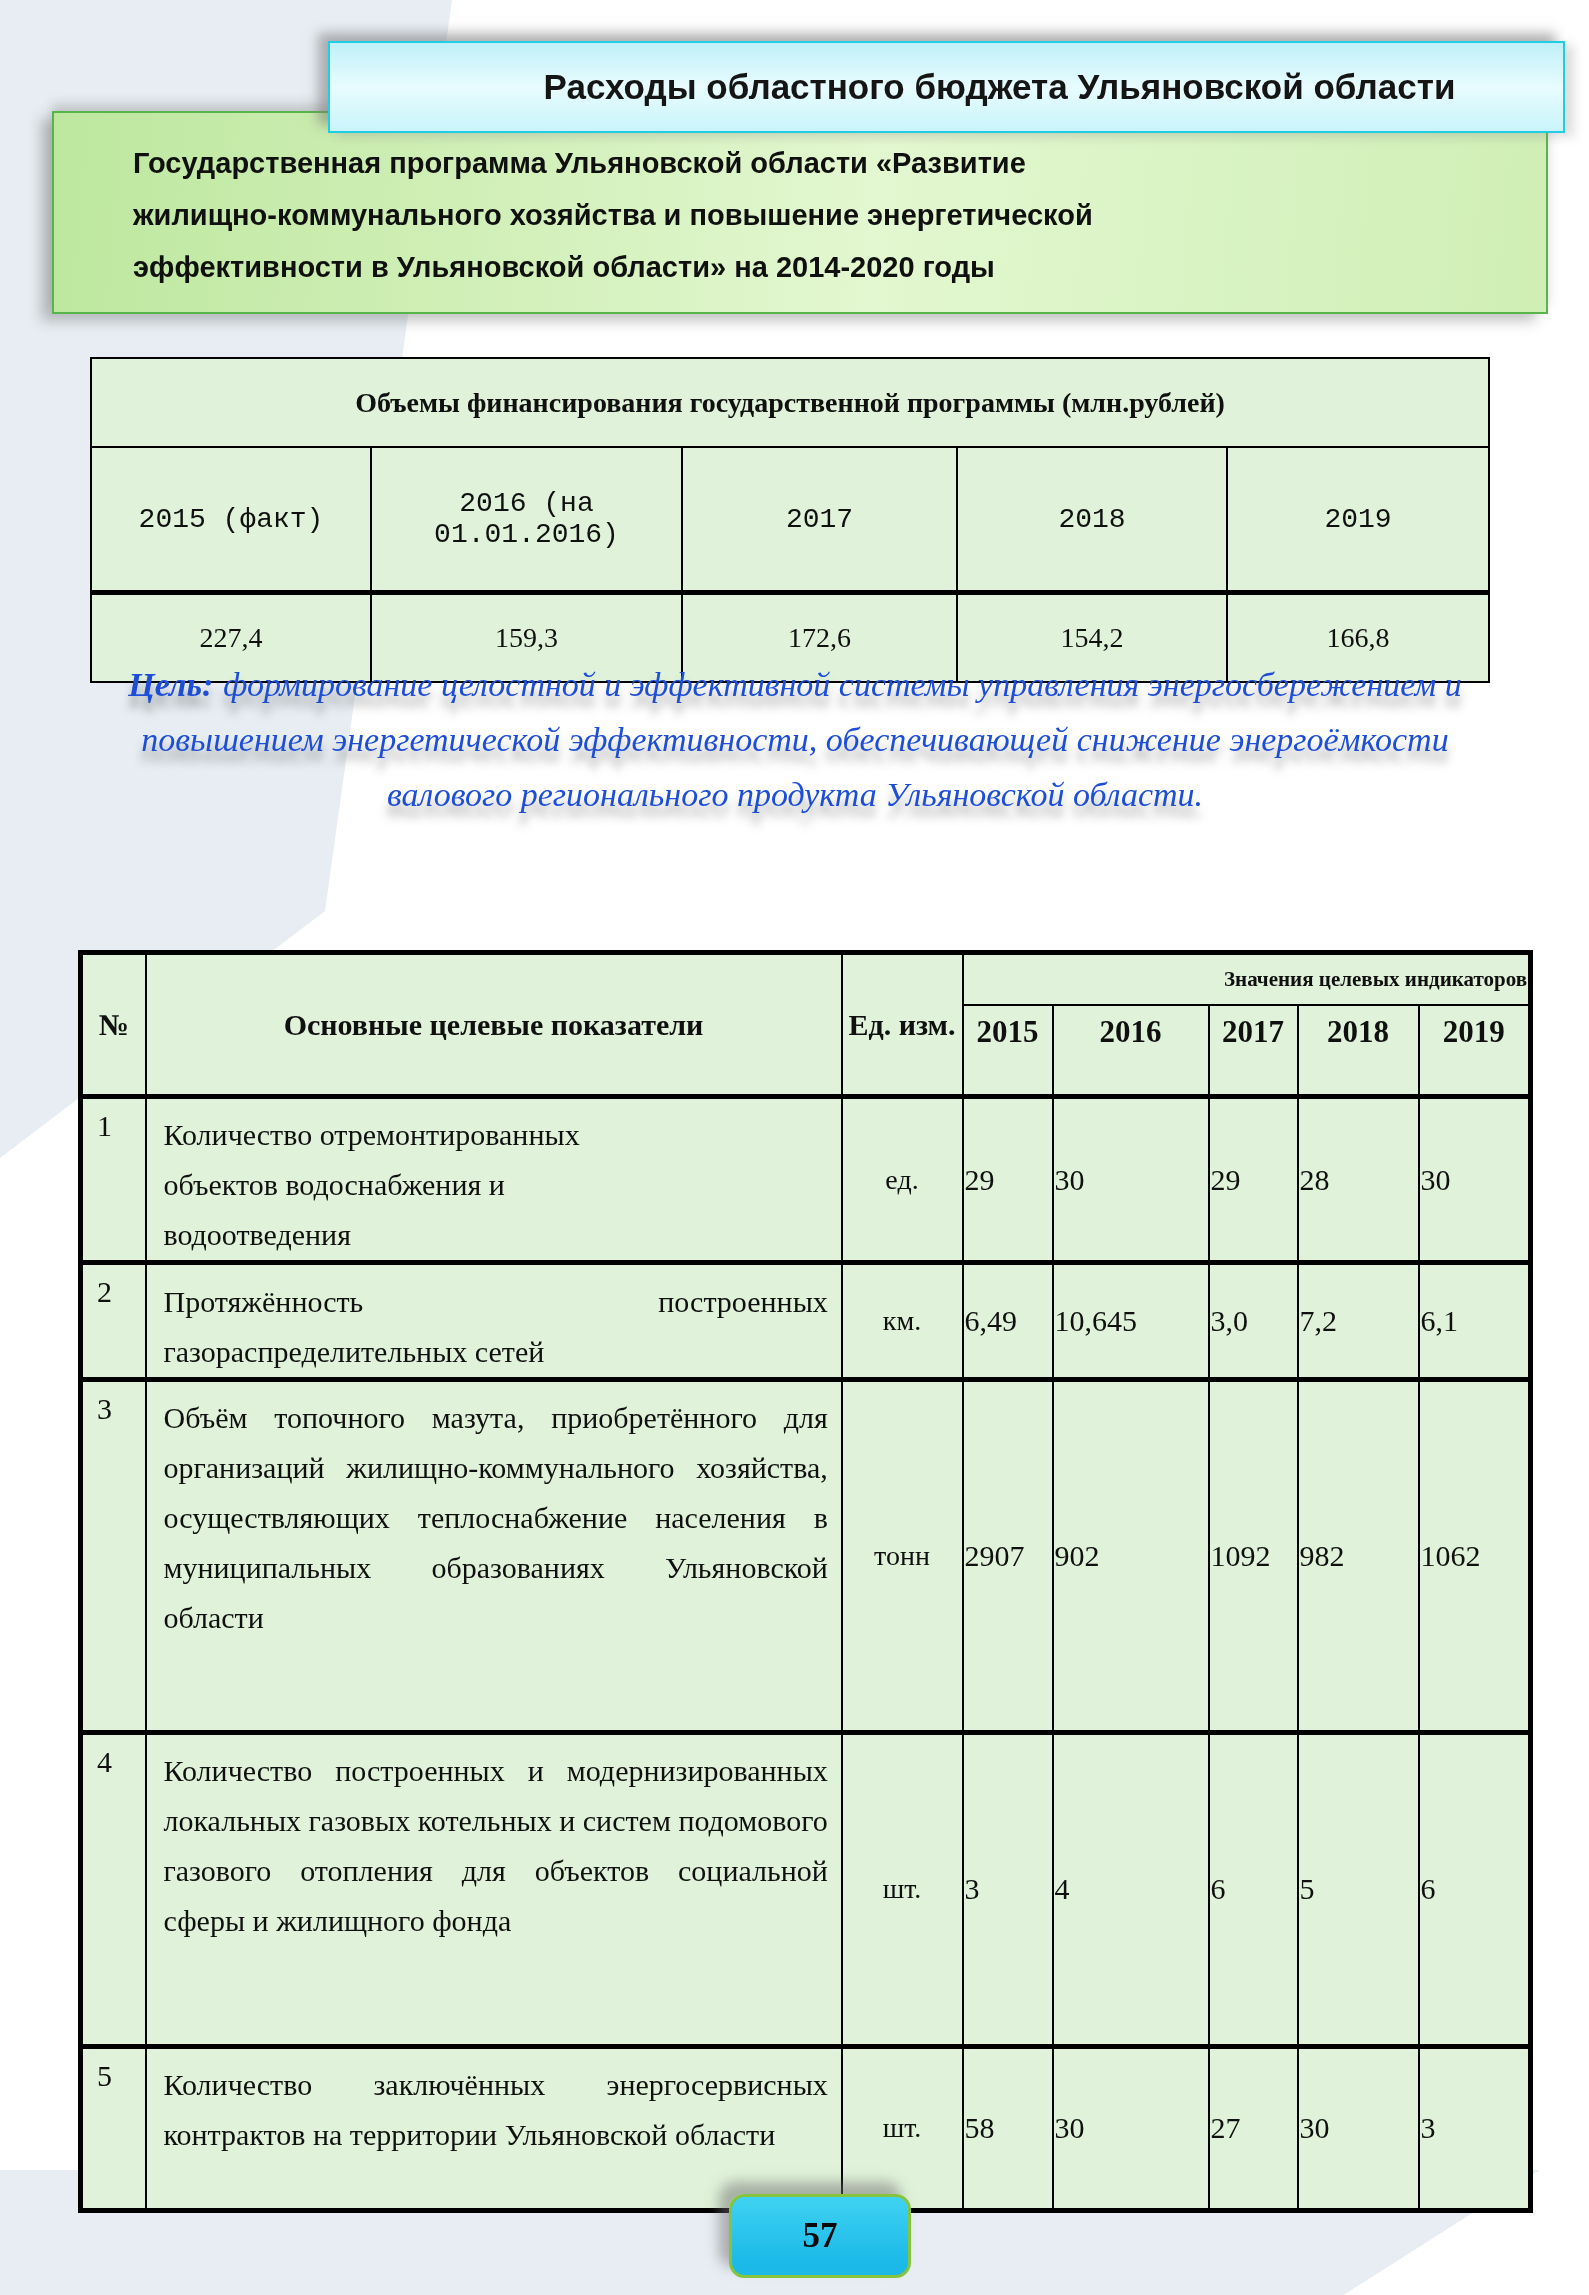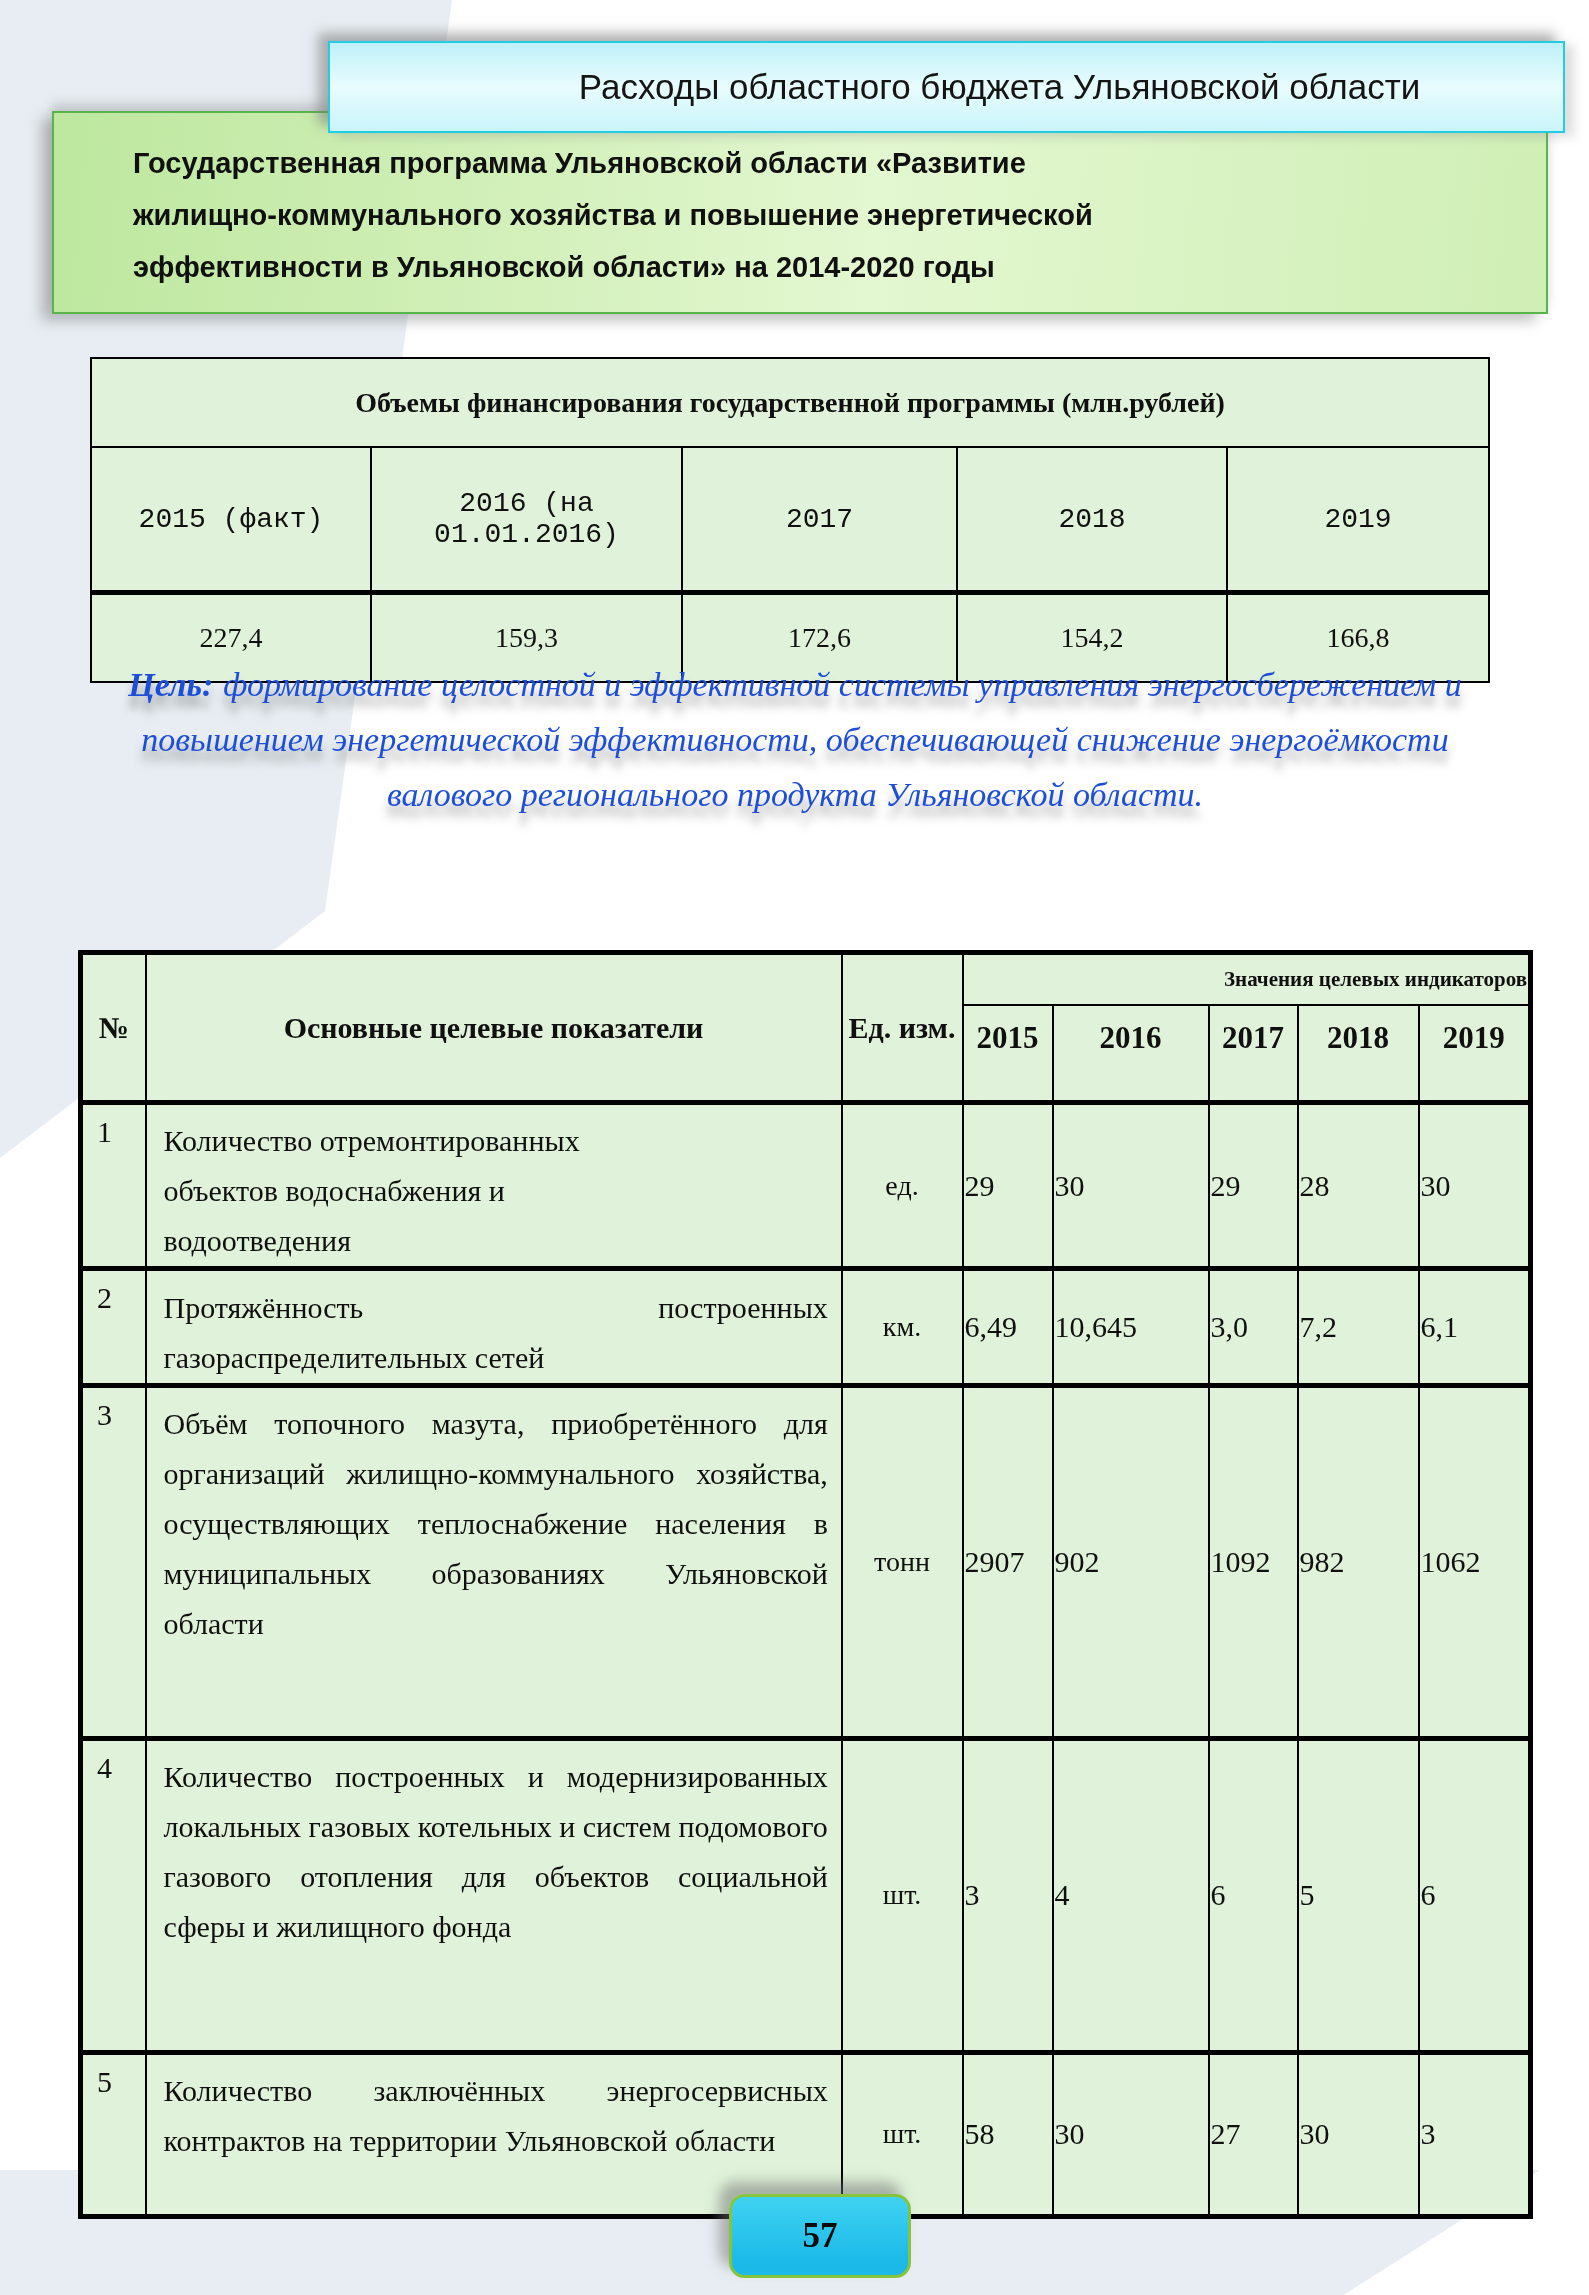--- a/index.html
+++ b/index.html
@@ -12,21 +12,21 @@
   .bg-bottom{position:absolute;left:0;top:2170px;width:1589px;height:126px;background:#e7edf2;}
   .bg-corner-cut{position:absolute;left:1342px;top:2139px;width:247px;height:157px;background:#ffffff;
            clip-path:polygon(0 100%,100% 0,100% 100%);}
 
   
   .banner{position:absolute;left:328px;top:41px;width:1237px;height:92px;box-sizing:border-box;
           display:flex;align-items:center;justify-content:center;padding-left:106px;
           background:linear-gradient(180deg,#bff0f8 0%,#e8fcfe 50%,#c9f4fa 100%);
           border:2.8px solid #22cce2;
           box-shadow:-10px -8.5px 11.3px rgba(120,120,120,.55),8.5px 4.2px 10px rgba(150,150,150,.3);
-          font-family:"Liberation Sans",sans-serif;font-size:35px;color:#151515;z-index:3;}
+          font-family:"Liberation Sans",sans-serif;font-size:35px;color:#151515;z-index:3;font-weight:bold;}
 
   
   .title-box{position:absolute;left:52px;top:111px;width:1496px;height:203px;box-sizing:border-box;
           border:2.8px solid #58b54a;
           background:linear-gradient(95deg,#bde79e 0%,#e3f7d0 55%,#cfefb5 100%);
           box-shadow:-11.3px 7px 12.7px rgba(120,120,120,.45),0 -8.5px 10px rgba(130,130,130,.3);
           font-family:"Liberation Sans",sans-serif;font-weight:bold;font-size:29px;
           padding:24px 28px 0 79px;line-height:52px;z-index:2;}
 
   
@@ -45,21 +45,21 @@
   .goal-label{font-weight:bold;margin-right:10px;}
 
   
   .indicators{position:absolute;left:78px;top:950px;width:1450px;border-collapse:collapse;
         background:#e0f3da;table-layout:fixed;font-size:30px;z-index:2;border:5px solid #000;}
   .indicators th,.indicators td{border:2.8px solid #000;}
   .indicators thead th{font-weight:bold;}
   .head-rowspan{vertical-align:middle;text-align:center;border-bottom:5px solid #000;}
   .unit-th{line-height:41px;}
   .group-th{font-size:21px;height:47px;text-align:right;border-bottom:3.5px solid #000;}
-  .year-th{font-size:31px;height:79px;vertical-align:top;padding-top:14px;text-align:center;
+  .year-th{font-size:31px;height:79px;vertical-align:top;padding-top:8px;text-align:center;
            border-bottom:5px solid #000;}
   .indicators tbody td{border-top:5px solid #000;border-bottom:5px solid #000;}
   .num-cell{vertical-align:top;text-align:left;padding:10px 0 0 14px;}
   .ind-cell{vertical-align:top;text-align:justify;padding:11.3px 12.7px 0 17px;line-height:50px;}
   .ind-left{text-align:left;padding-right:212px;}
   .unit-cell{text-align:center;font-size:28px;vertical-align:middle;}
   .val-cell{font-size:30px;vertical-align:middle;}
   tr.r1{height:162px;} tr.r2{height:107px;} tr.r3{height:353px;} tr.r4{height:314px;} tr.r5{height:164px;}
 
   

